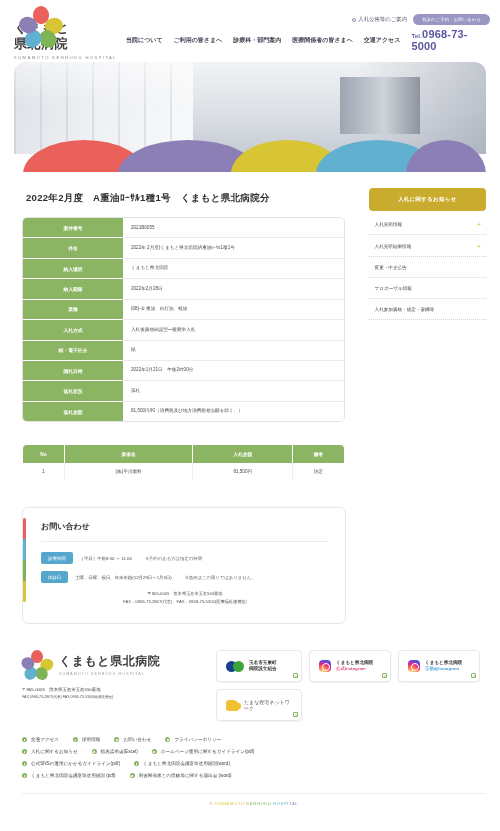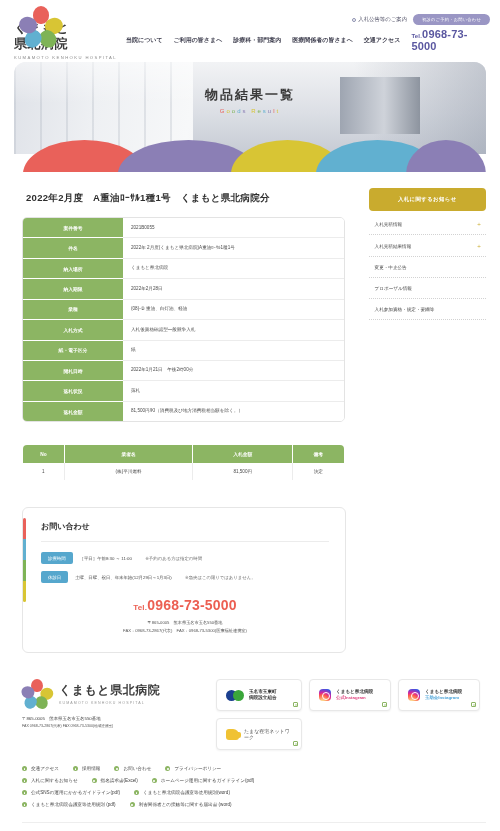--- a/index.html
+++ b/index.html
@@ -225,26 +225,20 @@
         <span class="tel-top">
           <small>Tel.</small><span>0968-73-5000</span>
         </span>
       </div>
     </div>
   </div>
 
   <div class="hero">
     <div class="hero-corridor"></div>
     <div class="hero-door"></div>
-    <div class="hero-title">
-      <div class="jp">物品結果一覧</div>
-      <div class="en">
-        <span>G</span><span>o</span><span>o</span><span>d</span><span>s</span><span>&nbsp;</span><span>R</span><span>e</span><span>s</span><span>u</span><span>l</span><span>t</span>
-      </div>
-    </div>
   </div>
   <div class="hero-arc">
     <span class="arc arc1"></span>
       <span class="arc arc2"></span>
       <span class="arc arc3"></span>
     <span class="arc arc4"></span>
       <span class="arc arc5"></span>
     <span class="arc-mask"></span>
   </div>
 
@@ -354,23 +348,20 @@
         <span>［平日］午前8:30 ～ 11:00</span>
         <em>※予約のある方は指定の時間</em>
       </span>
     </div>
     <div class="hours-row">
       <span class="hours-tag">休診日</span>
       <span class="hours-text">
         <span>土曜、日曜、祝日、年末年始(12月29日～1月3日)</span>
         <em>※急患はこの限りではありません。</em>
       </span>
-    </div>
-    <div class="contact-tel">
-      <small>Tel.</small><span>0968-73-5000</span>
     </div>
     <div class="contact-addr">
       <div>〒865-0005　熊本県玉名市玉名550番地</div>
       <div>FAX：0968-73-2867(代表)　FAX：0968-73-5300(医療福祉連携室)</div>
     </div>
   </div>
 
   <div class="footer">
     <div class="footer-left">
       <div class="f-brand">

